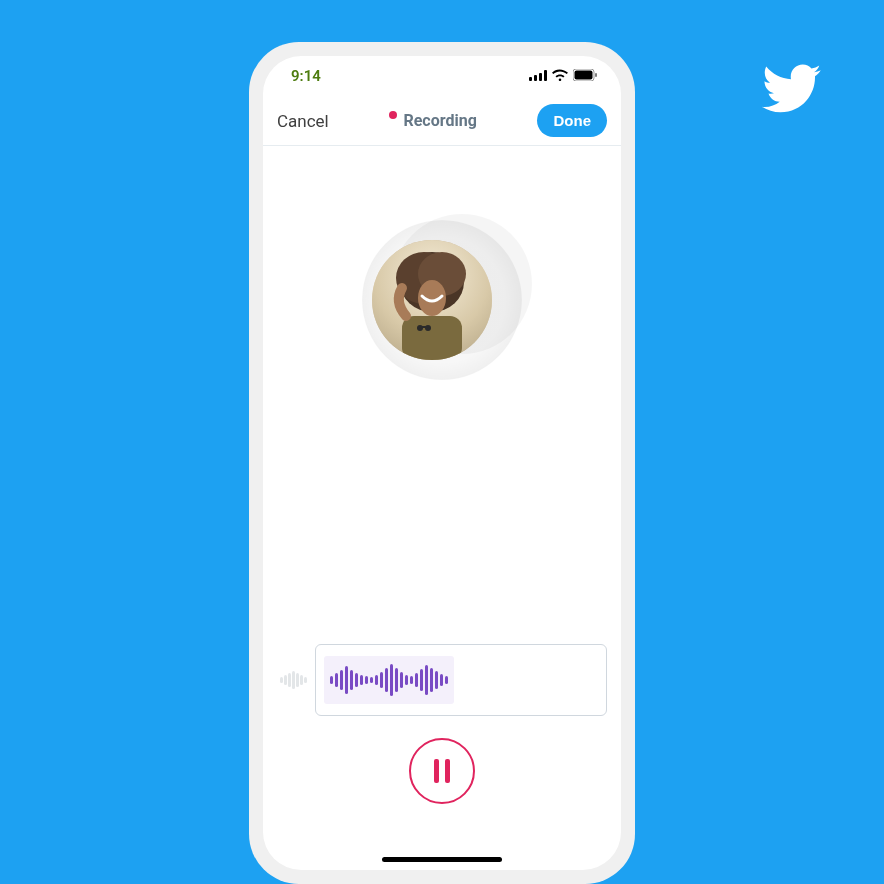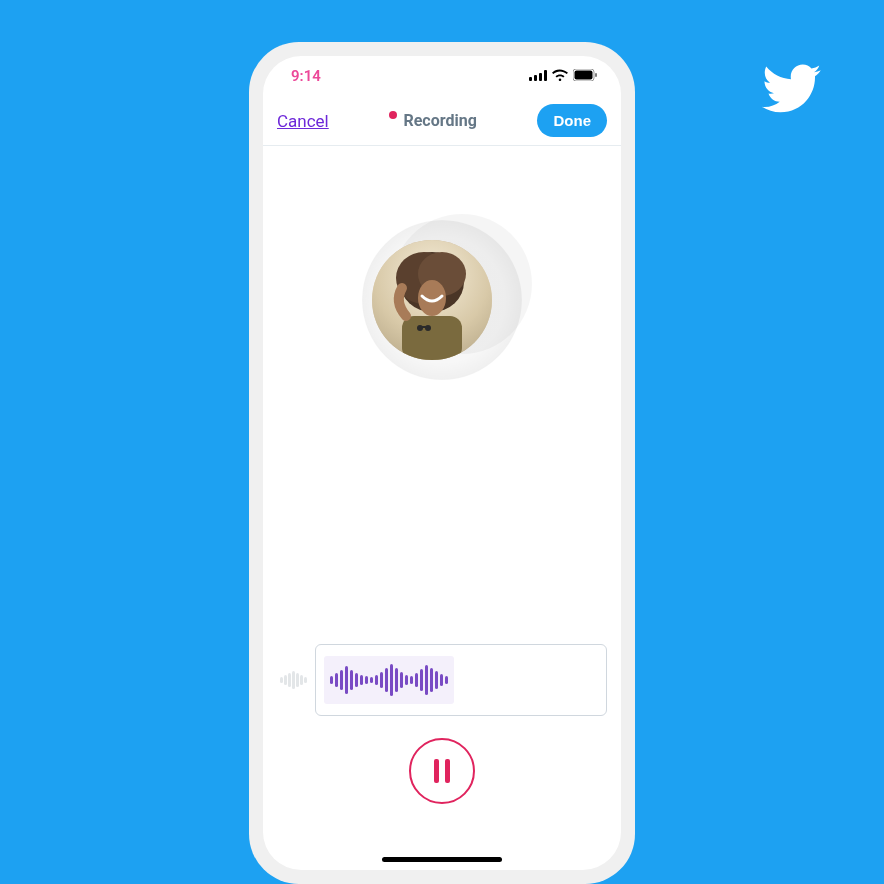--- a/index.html
+++ b/index.html
@@ -41,37 +41,36 @@
     flex-direction: column;
   }
   .status-bar {
     height: 40px;
     display: flex;
     justify-content: space-between;
     align-items: center;
     padding: 0 24px 0 28px;
     font-size: 15px;
     font-weight: 600;
-    color: #ec4899;
+    color: #4d7c0f;
   }
   .status-right { display: flex; align-items: center; gap: 5px; }
   .signal, .wifi, .battery { display: inline-block; }
   .nav-bar {
     height: 50px;
     display: flex;
     align-items: center;
     justify-content: space-between;
     padding: 0 14px;
     border-bottom: 1px solid #e6ecf0;
   }
   .cancel {
-    color: #6d28d9;
+    color: #404040;
     font-size: 17px;
     font-weight: 400;
-    text-decoration: underline;
   }
   .recording {
     display: flex;
     align-items: flex-start;
     gap: 6px;
     font-size: 16px;
     font-weight: 700;
     color: #657786;
   }
   .rec-dot {

